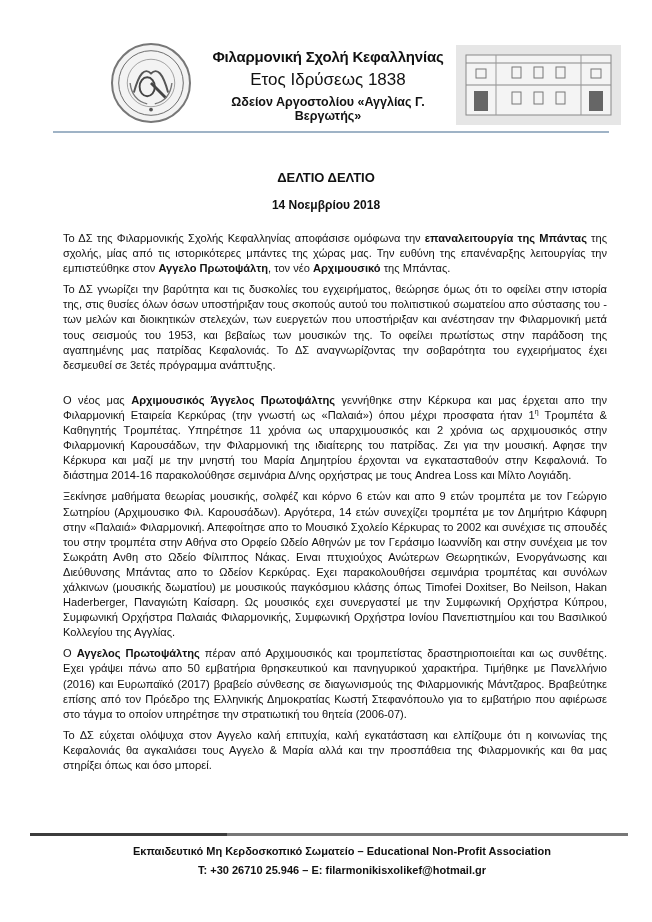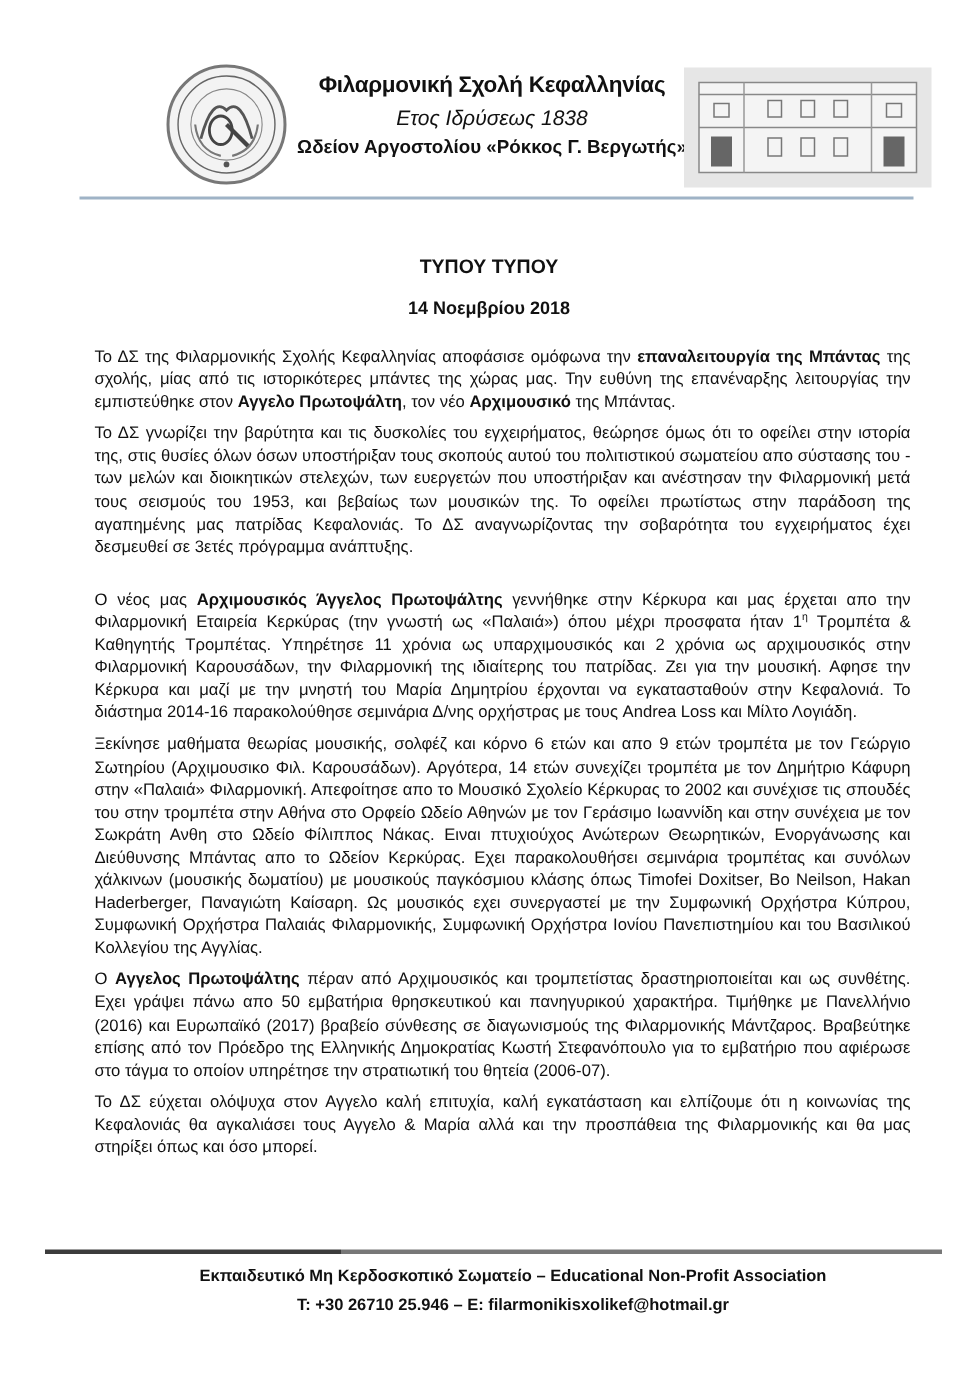--- a/index.html
+++ b/index.html
@@ -8,21 +8,21 @@
     font-family: "Liberation Sans", "DejaVu Sans", sans-serif; color: #111;
   }
   .header { position: absolute; top: 40px; left: 0; width: 652px; height: 85px; margin-left: 48px; }
   .logo {
     position: absolute; left: 63px; top: 3px; width: 80px; height: 80px; border-radius: 50%;
     background: #f3f3f3; border: 2px solid #777; box-sizing: border-box;
   }
   .logo svg { width: 100%; height: 100%; }
   .header-text { position: absolute; left: 150px; width: 260px; top: 0; text-align: center; }
   .org-name { font-size: 15px; font-weight: bold; margin-top: 8px; letter-spacing: -0.2px; }
-  .founded { font-size: 14px; margin-top: 5px; font-style: italic; }
+  .founded { font-size: 17px; margin-top: 5px; }
   .conservatory { font-size: 12.5px; font-weight: bold; margin-top: 5px; }
   .building { position: absolute; left: 408px; top: 5px; width: 165px; height: 80px; background: #e6e6e6; }
   .building svg { width: 100%; height: 100%; }
   .top-rule { position: absolute; left: 53px; width: 556px; top: 131px; height: 2px; background: #9fb3c6; }
   .title { position: absolute; top: 170px; left: 0; width: 652px; text-align: center; font-weight: bold; font-size: 13px; }
   .date  { position: absolute; top: 198px; left: 0; width: 652px; text-align: center; font-weight: bold; font-size: 12px; }
   .body-text { position: absolute; left: 63px; width: 544px; top: 231px; font-size: 11.1px; line-height: 15.1px; text-align: justify; }
   .body-text p { margin: 0 0 6px 0; }
   .body-text p.gap { margin-top: 20px; }
   .body-text b { font-weight: bold; }
@@ -43,21 +43,21 @@
       <path d="M22 50 Q30 20 40 30 Q50 20 58 50" fill="none" stroke="#555" stroke-width="2"></path>
       <ellipse cx="36" cy="44" rx="8" ry="10" fill="none" stroke="#444" stroke-width="2"></ellipse>
       <path d="M40 40 L56 56" stroke="#444" stroke-width="3"></path>
       <path d="M18 40 Q20 58 36 62 M62 40 Q60 58 44 62" fill="none" stroke="#777" stroke-width="1.5"></path>
       <circle cx="40" cy="68" r="2" fill="#555"></circle>
     </svg>
   </div>
   <div class="header-text">
     <div class="org-name">Φιλαρμονική Σχολή Κεφαλληνίας</div>
     <div class="founded">Ετος Ιδρύσεως 1838</div>
-    <div class="conservatory">Ωδείον Αργοστολίου «Ρόκκος Γ. Βεργωτής»</div>
+    <div class="conservatory">Ωδείον Αργοστολίου «Αγγλίας Γ. Βεργωτής»</div>
   </div>
   <div class="building">
     <svg viewBox="0 0 165 80">
       <rect x="10" y="10" width="145" height="60" fill="#f4f4f4" stroke="#888" stroke-width="1"></rect>
       <line x1="10" y1="18" x2="155" y2="18" stroke="#888"></line>
       <line x1="10" y1="40" x2="155" y2="40" stroke="#888"></line>
       <line x1="40" y1="10" x2="40" y2="70" stroke="#999"></line>
       <line x1="125" y1="10" x2="125" y2="70" stroke="#999"></line>
       <rect x="20" y="24" width="10" height="9" fill="none" stroke="#777"></rect>
       <rect x="56" y="22" width="9" height="11" fill="none" stroke="#777"></rect>
@@ -68,21 +68,21 @@
       <rect x="133" y="46" width="14" height="20" fill="#666"></rect>
       <rect x="56" y="47" width="9" height="12" fill="none" stroke="#777"></rect>
       <rect x="78" y="47" width="9" height="12" fill="none" stroke="#777"></rect>
       <rect x="100" y="47" width="9" height="12" fill="none" stroke="#777"></rect>
     </svg>
   </div>
 </div>
 
 <div class="top-rule"></div>
 
-<div class="title">ΤΥΠΟΥ ΤΥΠΟΥ</div>
+<div class="title">ΔΕΛΤΙΟ ΔΕΛΤΙΟ</div>
 <div class="date">14 Νοεμβρίου 2018</div>
 
 <div class="body-text">
   <p><span>Το ΔΣ της Φιλαρμονικής Σχολής Κεφαλληνίας αποφάσισε ομόφωνα την </span><b>επαναλειτουργία της Μπάντας</b><span> της σχολής, μίας από τις ιστορικότερες μπάντες της χώρας μας. Την ευθύνη της επανέναρξης λειτουργίας την εμπιστεύθηκε στον </span><b>Αγγελο Πρωτοψάλτη</b><span>, τον νέο </span><b>Αρχιμουσικό</b><span> της Μπάντας.</span></p>
   <p>Το ΔΣ γνωρίζει την βαρύτητα και τις δυσκολίες του εγχειρήματος, θεώρησε όμως ότι το οφείλει στην ιστορία της, στις θυσίες όλων όσων υποστήριξαν τους σκοπούς αυτού του πολιτιστικού σωματείου απο σύστασης του - των μελών και διοικητικών στελεχών, των ευεργετών που υποστήριξαν και ανέστησαν την Φιλαρμονική μετά τους σεισμούς του 1953, και βεβαίως των μουσικών της. Το οφείλει πρωτίστως στην παράδοση της αγαπημένης μας πατρίδας Κεφαλονιάς. Το ΔΣ αναγνωρίζοντας την σοβαρότητα του εγχειρήματος έχει δεσμευθεί σε 3ετές πρόγραμμα ανάπτυξης.</p>
   <p class="gap"><span>Ο νέος μας </span><b>Αρχιμουσικός Άγγελος Πρωτοψάλτης</b><span> γεννήθηκε στην Κέρκυρα και μας έρχεται απο την Φιλαρμονική Εταιρεία Κερκύρας (την γνωστή ως «Παλαιά») όπου μέχρι προσφατα ήταν 1</span><sup>η</sup><span> Τρομπέτα &amp; Καθηγητής Τρομπέτας. Υπηρέτησε 11 χρόνια ως υπαρχιμουσικός και 2 χρόνια ως αρχιμουσικός στην Φιλαρμονική Καρουσάδων, την Φιλαρμονική της ιδιαίτερης του πατρίδας. Ζει για την μουσική. Αφησε την Κέρκυρα και μαζί με την μνηστή του Μαρία Δημητρίου έρχονται να εγκατασταθούν στην Κεφαλονιά. Το διάστημα 2014-16 παρακολούθησε σεμινάρια Δ/νης ορχήστρας με τους Andrea Loss και Μίλτο Λογιάδη.</span></p>
   <p>Ξεκίνησε μαθήματα θεωρίας μουσικής, σολφέζ και κόρνο 6 ετών και απο 9 ετών τρομπέτα με τον Γεώργιο Σωτηρίου (Αρχιμουσικο Φιλ. Καρουσάδων). Αργότερα, 14 ετών συνεχίζει τρομπέτα με τον Δημήτριο Κάφυρη στην «Παλαιά» Φιλαρμονική. Απεφοίτησε απο το Μουσικό Σχολείο Κέρκυρας το 2002 και συνέχισε τις σπουδές του στην τρομπέτα στην Αθήνα στο Ορφείο Ωδείο Αθηνών με τον Γεράσιμο Ιωαννίδη και στην συνέχεια με τον Σωκράτη Ανθη στο Ωδείο Φίλιππος Νάκας. Ειναι πτυχιούχος Ανώτερων Θεωρητικών, Ενοργάνωσης και Διεύθυνσης Μπάντας απο το Ωδείον Κερκύρας. Εχει παρακολουθήσει σεμινάρια τρομπέτας και συνόλων χάλκινων (μουσικής δωματίου) με μουσικούς παγκόσμιου κλάσης όπως Timofei Doxitser, Bo Neilson, Hakan Haderberger, Παναγιώτη Καίσαρη. Ως μουσικός εχει συνεργαστεί με την Συμφωνική Ορχήστρα Κύπρου, Συμφωνική Ορχήστρα Παλαιάς Φιλαρμονικής, Συμφωνική Ορχήστρα Ιονίου Πανεπιστημίου και του Βασιλικού Κολλεγίου της Αγγλίας.</p>
   <p><span>Ο </span><b>Αγγελος Πρωτοψάλτης</b><span> πέραν από Αρχιμουσικός και τρομπετίστας δραστηριοποιείται και ως συνθέτης. Εχει γράψει πάνω απο 50 εμβατήρια θρησκευτικού και πανηγυρικού χαρακτήρα. Τιμήθηκε με Πανελλήνιο (2016) και Ευρωπαϊκό (2017) βραβείο σύνθεσης σε διαγωνισμούς της Φιλαρμονικής Μάντζαρος. Βραβεύτηκε επίσης από τον Πρόεδρο της Ελληνικής Δημοκρατίας Κωστή Στεφανόπουλο για το εμβατήριο που αφιέρωσε στο τάγμα το οποίον υπηρέτησε την στρατιωτική του θητεία (2006-07).</span></p>
   <p>Το ΔΣ εύχεται ολόψυχα στον Αγγελο καλή επιτυχία, καλή εγκατάσταση και ελπίζουμε ότι η κοινωνίας της Κεφαλονιάς θα αγκαλιάσει τους Αγγελο &amp; Μαρία αλλά και την προσπάθεια της Φιλαρμονικής και θα μας στηρίξει όπως και όσο μπορεί.</p>
 </div>

